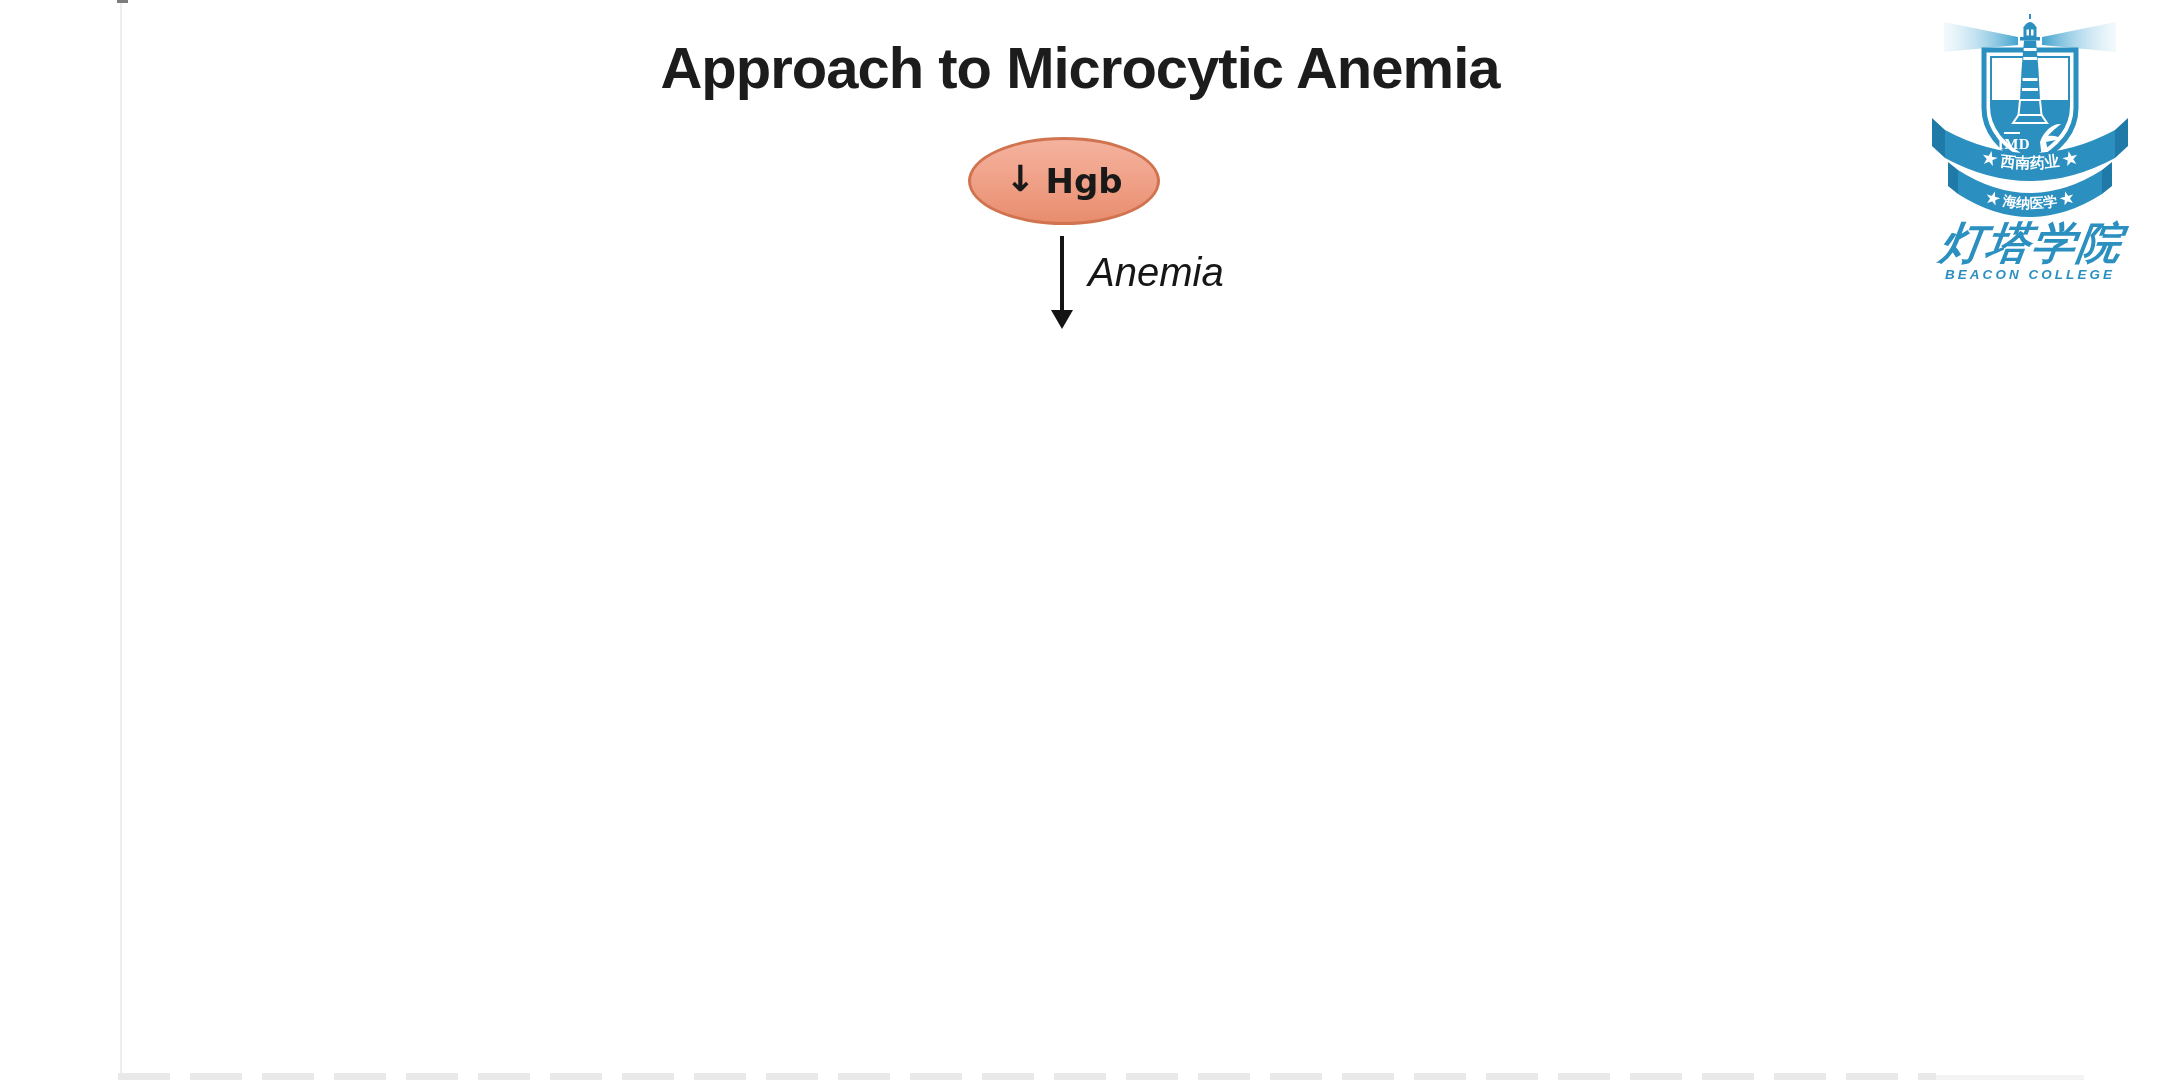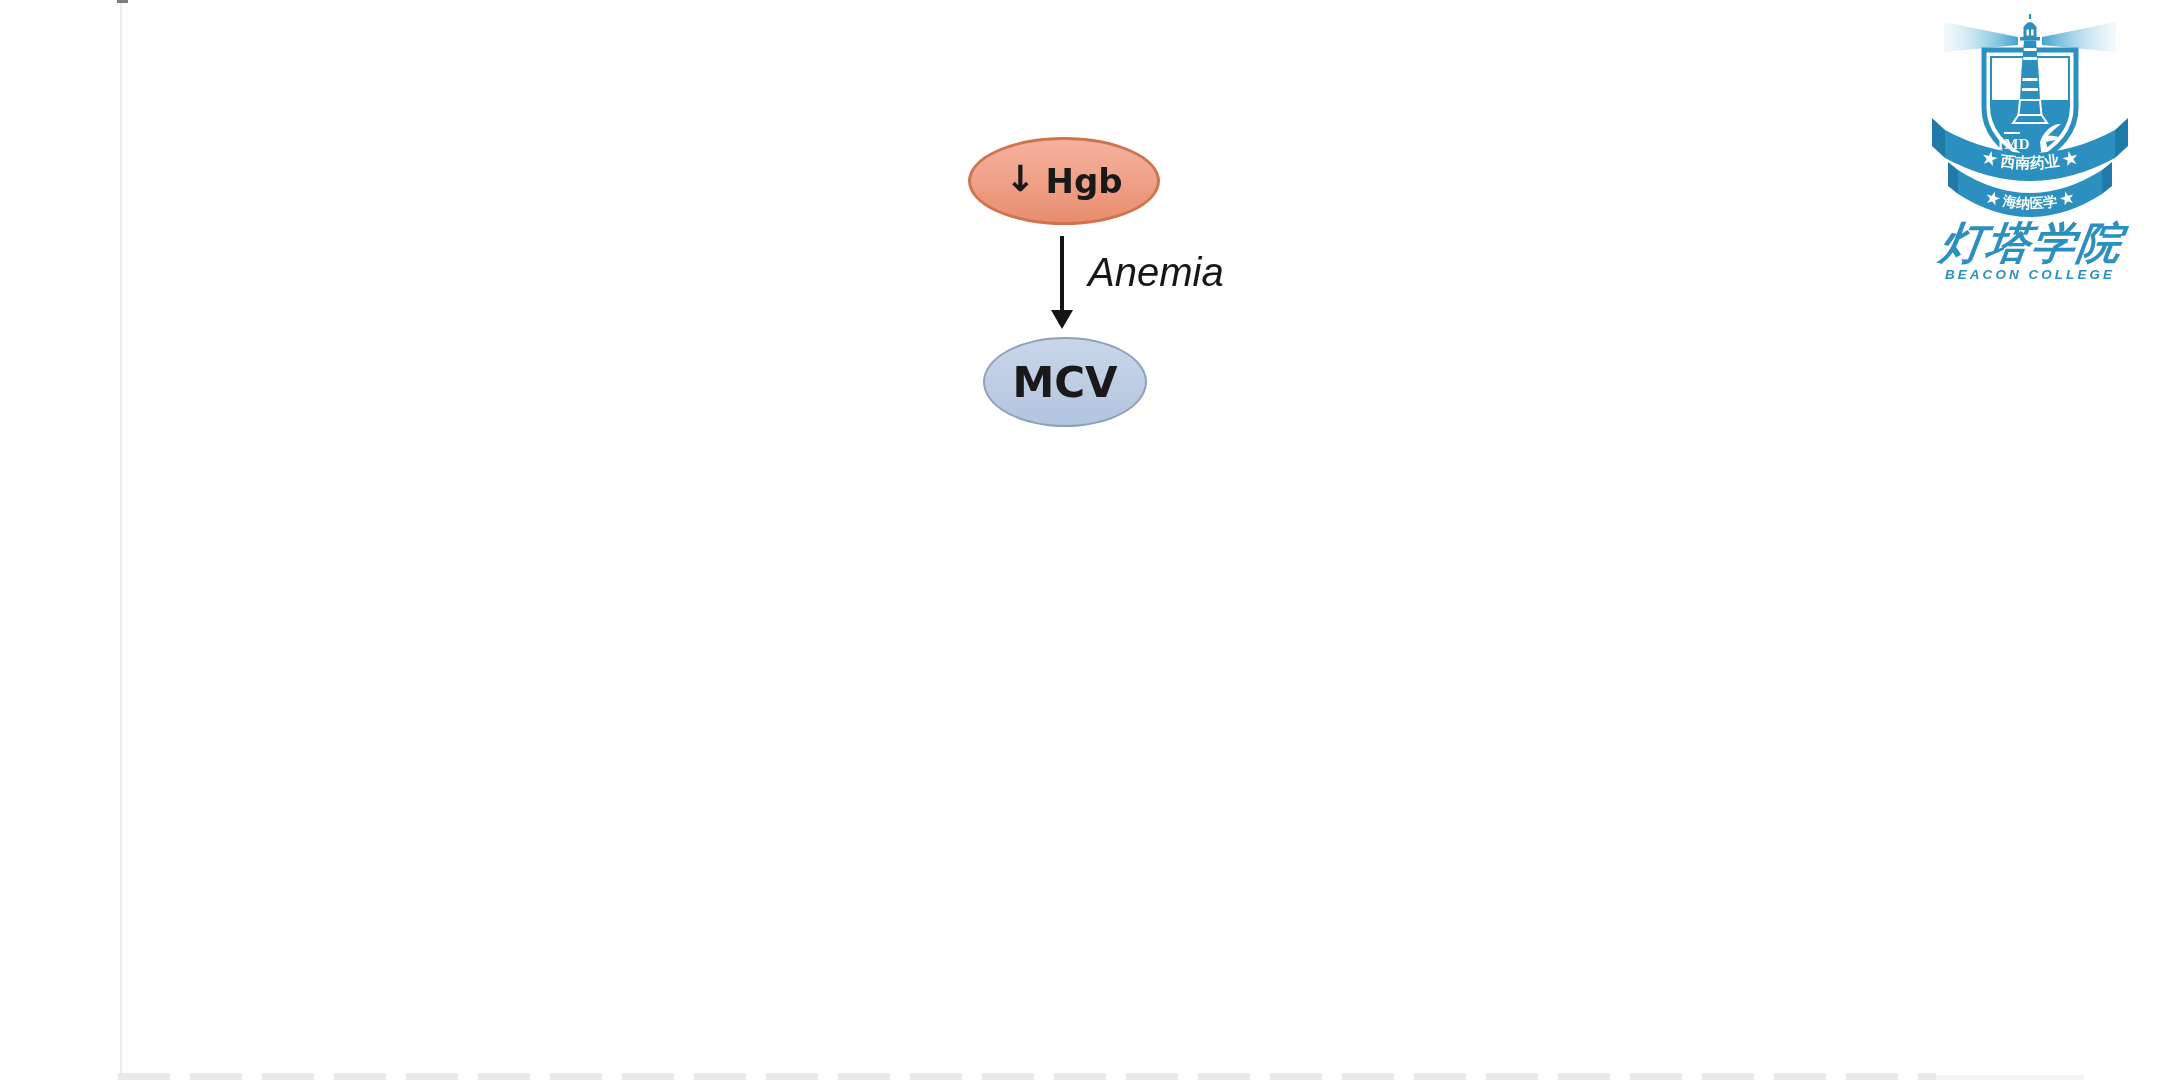--- a/index.html
+++ b/index.html
@@ -107,33 +107,31 @@
 </head>
 <body>
 
 <div id="slide">
 
   <div class="edge-vline"></div>
   <div class="edge-tick"></div>
   <div class="bottom-crop-band"></div>
   <div class="bottom-crop-tail"></div>
 
+  <h1 class="slide-title">Approach to Microcytic Anemia</h1>
 
   <div class="node node-hgb">
     <span class="down-glyph">↓</span>
     <span>Hgb</span>
   </div>
 
   <div class="arrow-line"></div>
   <div class="arrow-head"></div>
   <div class="arrow-label">Anemia</div>
 
-  <div class="node node-mcv">
-    <span>MCV</span>
-  </div>
 
   <svg class="logo" viewBox="0 0 200 292" xmlns="http://www.w3.org/2000/svg">
     <defs>
       <linearGradient id="beamL" x1="1" y1="0" x2="0" y2="0">
         <stop offset="0" stop-color="#2f9ac9" stop-opacity="0.9"></stop>
         <stop offset="1" stop-color="#cfe9f5" stop-opacity="0.25"></stop>
       </linearGradient>
       <linearGradient id="beamR" x1="0" y1="0" x2="1" y2="0">
         <stop offset="0" stop-color="#2f9ac9" stop-opacity="0.9"></stop>
         <stop offset="1" stop-color="#cfe9f5" stop-opacity="0.25"></stop>

